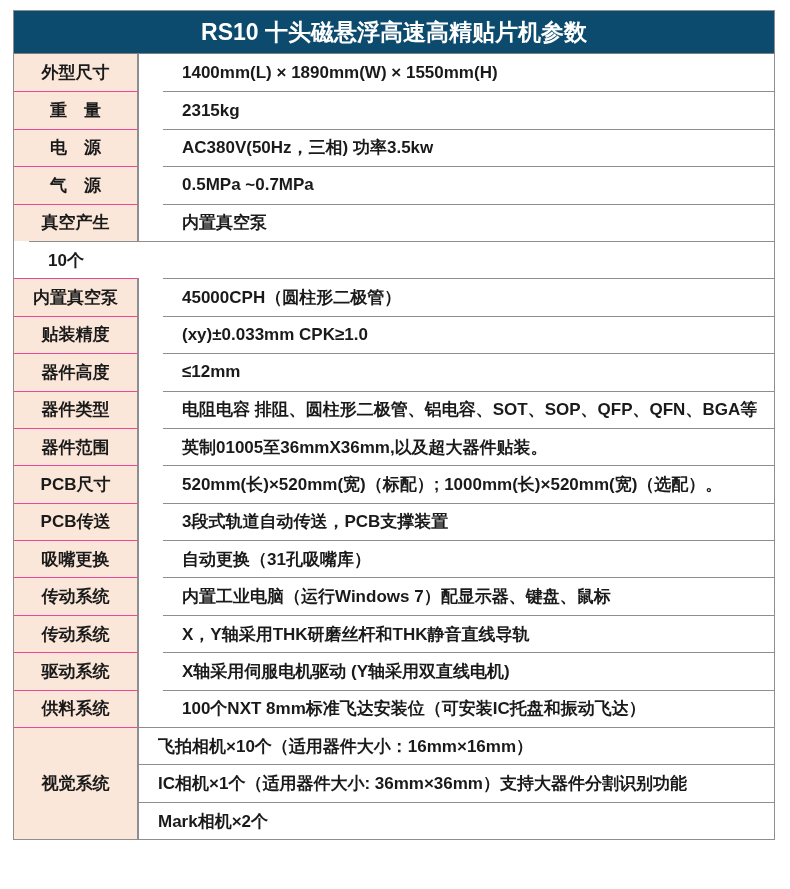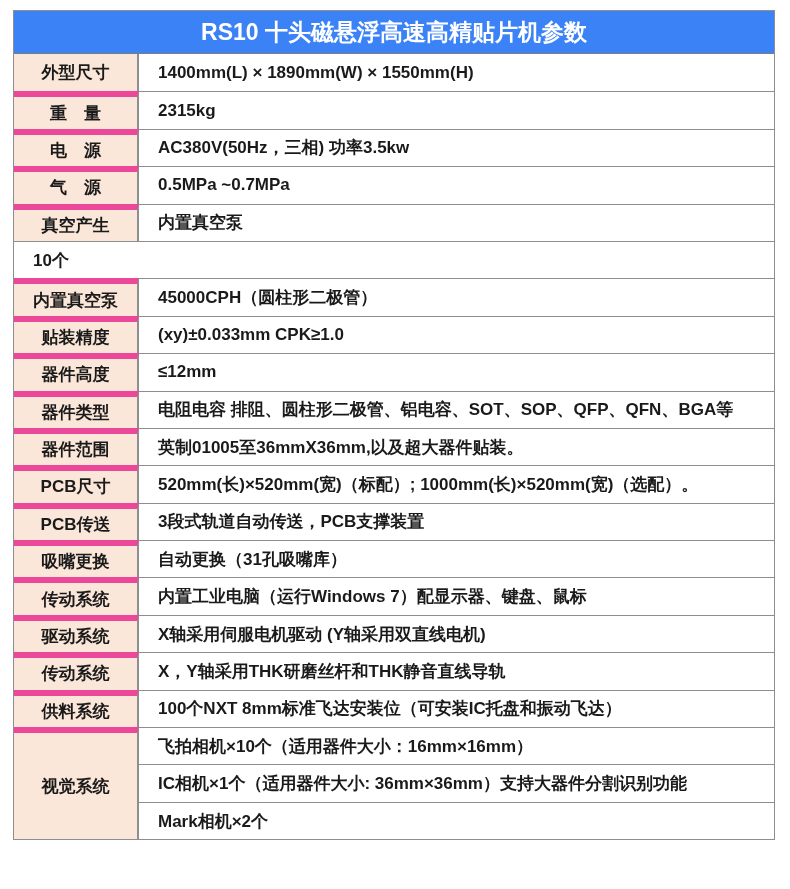--- a/index.html
+++ b/index.html
@@ -14,32 +14,33 @@
     position: absolute;
     left: 13px;
     top: 10px;
     width: 762px;
     border: 1px solid #8e8e8e;
     box-sizing: border-box;
     background: #ffffff;
   }
   .table-header {
     height: 42px;
-    background: #3b82f6;
+    background: #0c4a6e;
     border-bottom: 1px solid #7d7d7d;
     display: flex;
     align-items: center;
     justify-content: center;
     color: #ffffff;
     font-size: 23px;
     font-weight: bold;
   }
   .row {
     display: flex;
     height: 37.4px;
+    gap: 9px;
   }
   .row-vision {
     display: flex;
     height: 112.2px;
   }
   .label-cell {
     width: 125px;
     box-sizing: border-box;
     background: #FBE7D9;
     border-right: 2px solid #8e8e8e;
@@ -56,24 +57,25 @@
     box-sizing: border-box;
     background: #ffffff;
     display: flex;
     align-items: center;
     padding-left: 19px;
     font-size: 17px;
     font-weight: bold;
     color: #1a1a1a;
     white-space: nowrap;
     overflow: hidden;
+    margin-left: 15px;
   }
   .row + .row .label-cell,
   .row + .row-vision .label-cell {
-    border-top: 6px solid #ec4899;
+    border-top: 1px solid #ec4899;
   }
   .row + .row .value-cell,
   .row + .row-vision .vision-value {
     border-top: 1px solid #8e8e8e;
     text-align: center;
   }
   .vision-values {
     flex: 1;
     display: flex;
     flex-direction: column;
@@ -154,26 +156,26 @@
   </div>
   <div class="row">
     <div class="label-cell">吸嘴更换</div>
     <div class="value-cell">自动更换（31孔吸嘴库）</div>
   </div>
   <div class="row">
     <div class="label-cell">传动系统</div>
     <div class="value-cell">内置工业电脑（运行Windows 7）配显示器、键盘、鼠标</div>
   </div>
   <div class="row">
+    <div class="label-cell">传动系统</div>
+    <div class="value-cell">X，Y轴采用THK研磨丝杆和THK静音直线导轨</div>
+  </div>
+  <div class="row">
     <div class="label-cell">驱动系统</div>
     <div class="value-cell">X轴采用伺服电机驱动 (Y轴采用双直线电机)</div>
-  </div>
-  <div class="row">
-    <div class="label-cell">传动系统</div>
-    <div class="value-cell">X，Y轴采用THK研磨丝杆和THK静音直线导轨</div>
   </div>
   <div class="row">
     <div class="label-cell">供料系统</div>
     <div class="value-cell">100个NXT 8mm标准飞达安装位（可安装IC托盘和振动飞达）</div>
   </div>
 
   <div class="row-vision">
     <div class="label-cell">视觉系统</div>
     <div class="vision-values">
       <div class="vision-value">飞拍相机×10个（适用器件大小：16mm×16mm）</div>

